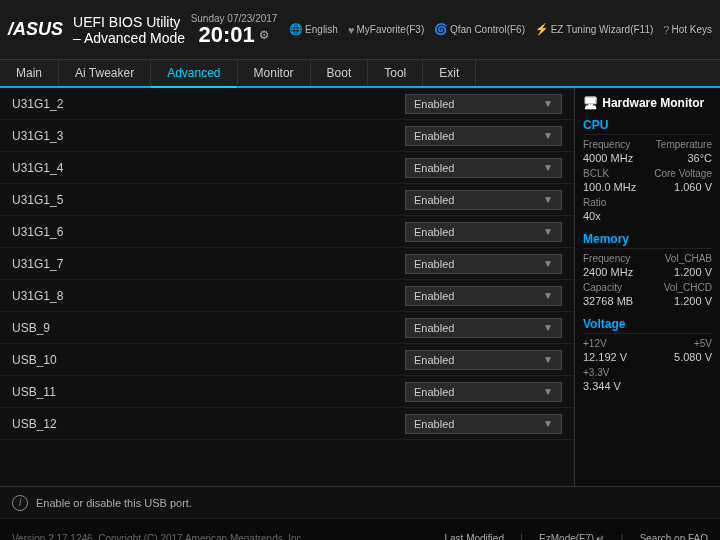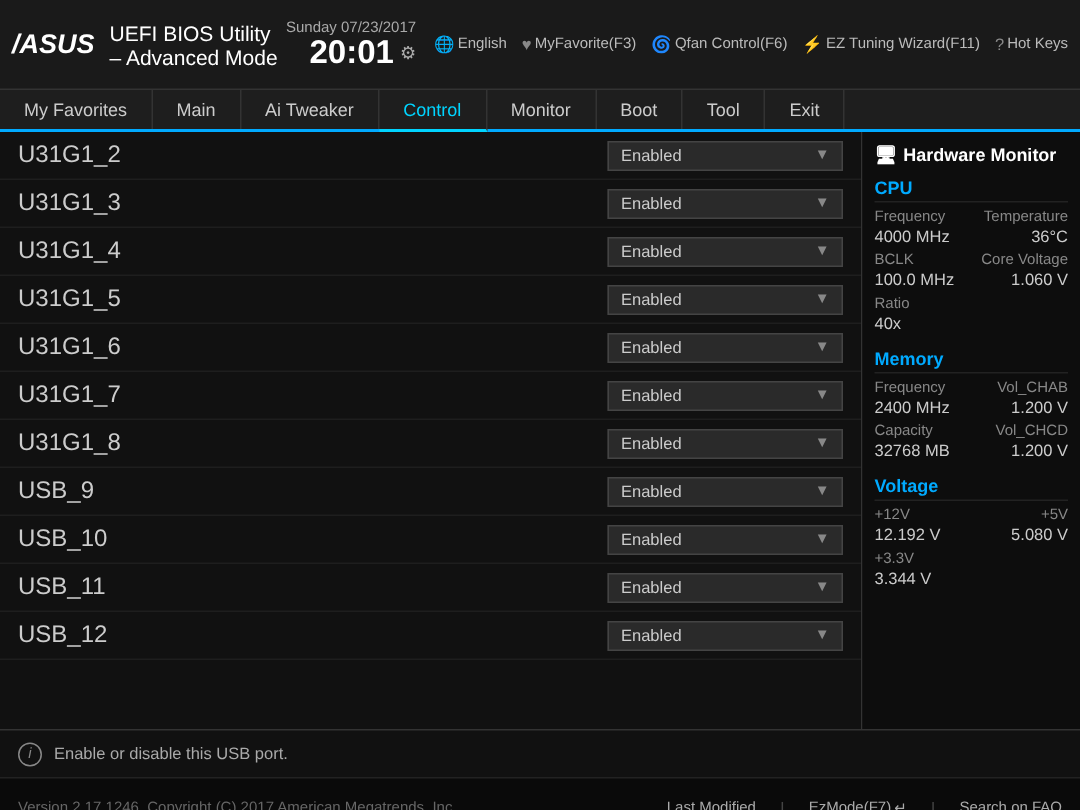--- a/index.html
+++ b/index.html
@@ -30,21 +30,21 @@
       font-style: italic;
     }
     .bios-title {
       color: #fff;
       font-size: 14px;
       flex: 1;
     }
     .top-info {
       display: flex;
       flex-direction: column;
-      align-items: flex-end;
+      align-items: center;
       margin-right: 12px;
     }
     .date-text {
       color: #aaa;
       font-size: 10px;
     }
     .time-text {
       color: #fff;
       font-size: 22px;
       font-weight: bold;
@@ -121,21 +121,21 @@
     .setting-row {
       display: flex;
       align-items: center;
       height: 32px;
       border-bottom: 1px solid #1e1e1e;
       padding: 0 12px;
     }
     .setting-label {
       flex: 1;
       color: #ccc;
-      font-size: 16px;
+      font-size: 12px;
     }
     .setting-value {
       width: 157px;
       background: #2a2a2a;
       border: 1px solid #444;
       color: #ccc;
       font-size: 11px;
       padding: 3px 8px;
       display: flex;
       align-items: center;
@@ -280,24 +280,23 @@
       <span>EZ Tuning Wizard(F11)</span>
     </div>
     <div class="shortcut-item">
       <span class="shortcut-icon">?</span>
       <span>Hot Keys</span>
     </div>
   </div>
 </div>
 
 <div class="nav-bar">
-  <div class="nav-item">My Favorites</div>
   <div class="nav-item">Main</div>
   <div class="nav-item">Ai Tweaker</div>
-  <div class="nav-item active">Control</div>
+  <div class="nav-item active">Advanced</div>
   <div class="nav-item">Monitor</div>
   <div class="nav-item">Boot</div>
   <div class="nav-item">Tool</div>
   <div class="nav-item">Exit</div>
 </div>
 
 <div class="main-content">
 
   <div class="settings-panel">
     <div class="setting-row">

